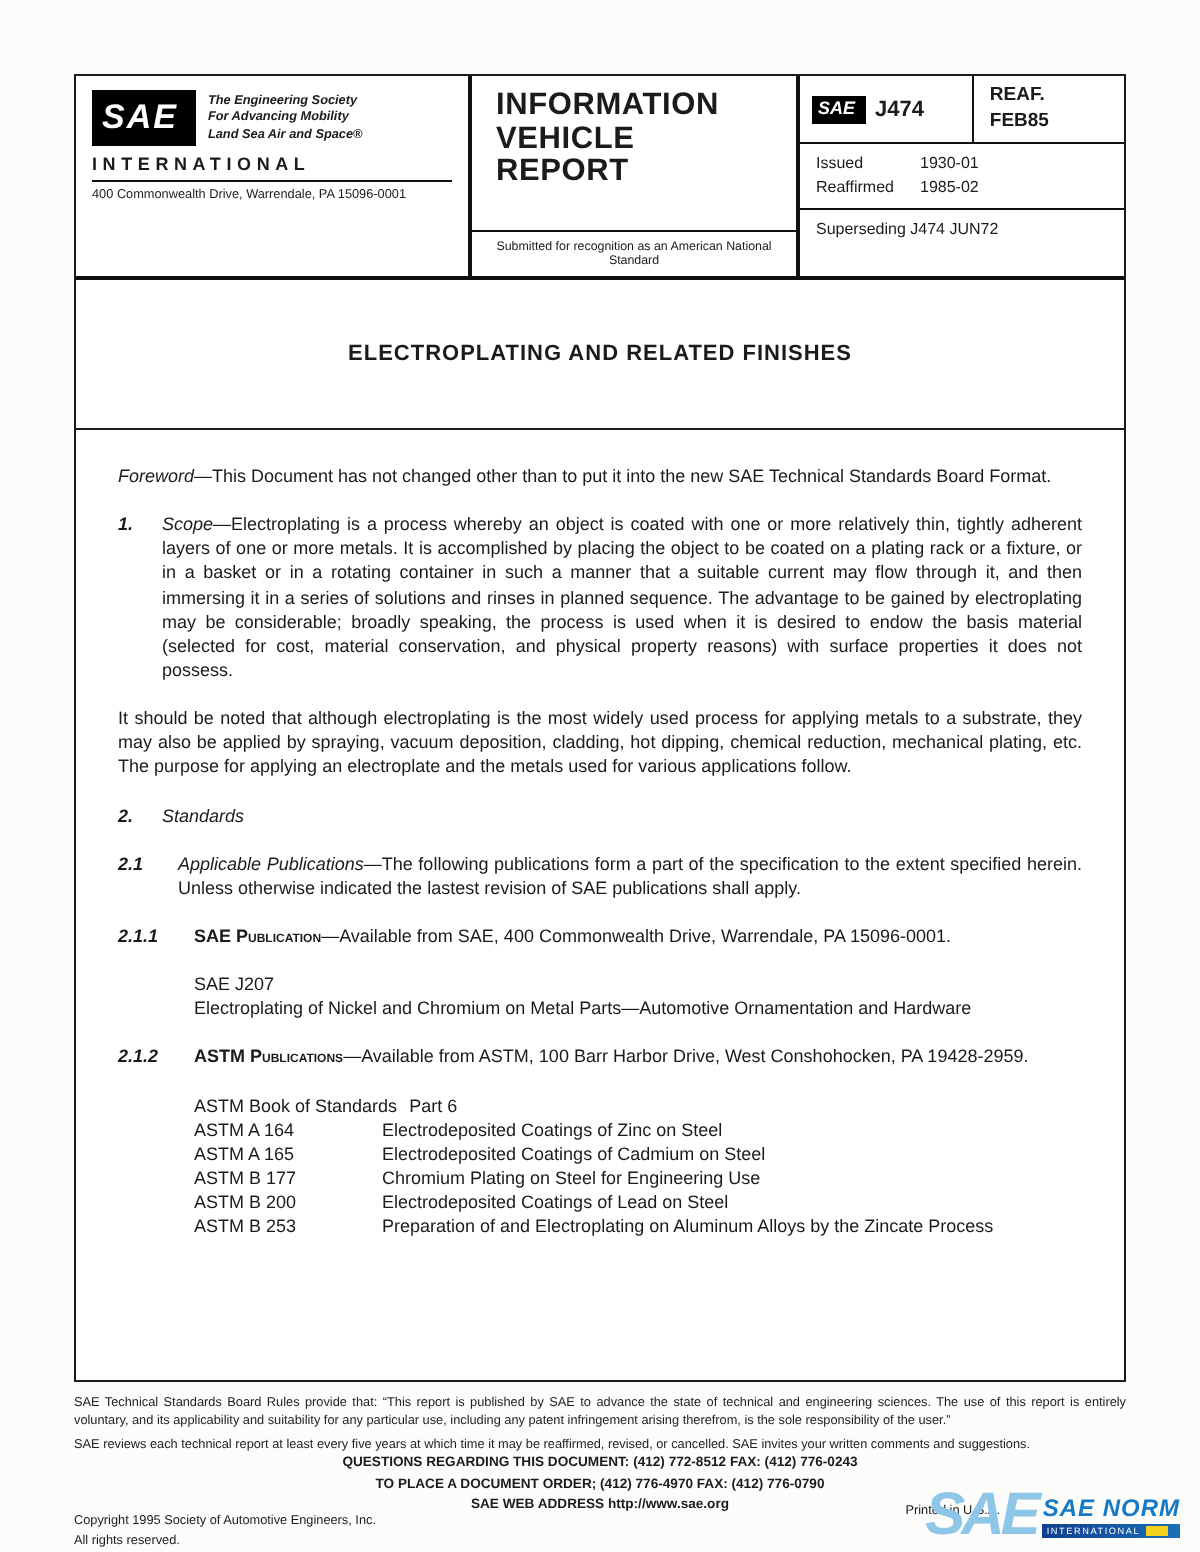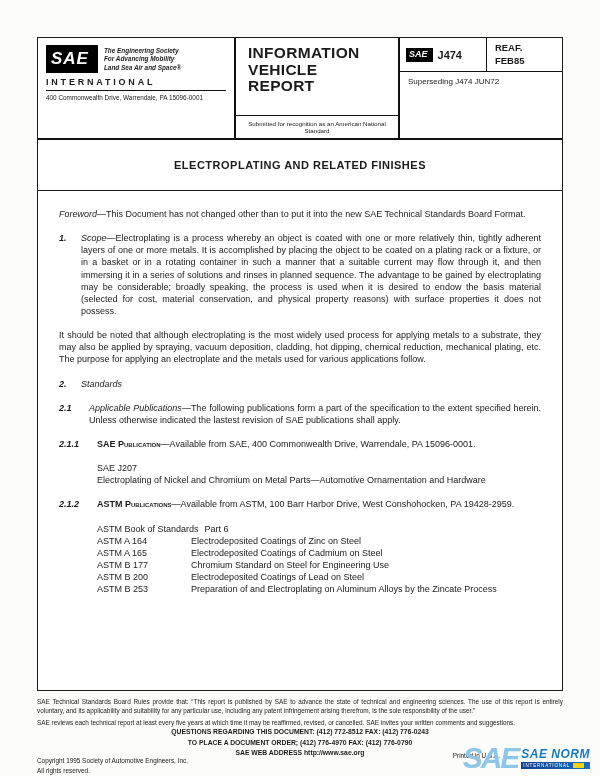--- a/index.html
+++ b/index.html
@@ -28,21 +28,21 @@
   .code-cell { flex:1.25; display:flex; align-items:center; gap:5px; padding:0 6px; border-right:1px solid #111; }
   .sae-mini { background:#000; color:#fff; font-weight:bold; font-style:italic; font-size:9px; line-height:1; padding:2px 5px 3px 3px; }
   .code { font-weight:bold; font-size:11px; }
   .reaf-cell { flex:1; display:flex; flex-direction:column; justify-content:center; padding:0 8px; font-weight:bold; font-size:9.5px; line-height:1.35; }
   .hr-mid { border-bottom:1px solid #111; padding:4px 8px; font-size:8px; line-height:1.5; }
   .kv { display:flex; }
   .kv .k { width:52px; }
   .hr-bot { flex:1; padding:5px 8px; font-size:8px; }
 
   
-  .title-strip { height:51px; display:flex; align-items:center; justify-content:center; border-bottom:1px solid #1b1b1b; }
+  .title-strip { height:75px; display:flex; align-items:center; justify-content:center; border-bottom:1px solid #1b1b1b; }
   .title-strip span { font-weight:bold; font-size:11px; letter-spacing:0.5px; }
 
   
   .doc-body { padding:17px 21px 0 21px; font-size:9px; line-height:1.35; text-align:justify; }
   .para { margin-bottom:12px; }
   .lbl { font-weight:normal; font-style:italic; }
   .caps-lbl { font-weight:bold; font-variant:small-caps; }
   .fw { padding-left:12px; text-indent:-12px; }
   .item-1 { padding-left:22px; text-indent:-22px; }
   .item-21 { padding-left:30px; text-indent:-30px; }
@@ -105,20 +105,30 @@
         <div class="hr-top">
           <div class="code-cell">
             <span class="sae-mini">SAE</span>
             <span class="code">J474</span>
           </div>
           <div class="reaf-cell">
             <div>REAF.</div>
             <div>FEB85</div>
           </div>
         </div>
+        <div class="hr-mid">
+          <div class="kv">
+            <span class="k">Issued</span>
+            <span>1930-01</span>
+          </div>
+          <div class="kv">
+            <span class="k">Reaffirmed</span>
+            <span>1985-02</span>
+          </div>
+        </div>
         <div class="hr-bot">Superseding J474 JUN72</div>
       </div>
     </div>
 
     <div class="title-strip">
       <span>ELECTROPLATING AND RELATED FINISHES</span>
     </div>
 
     <div class="doc-body">
 
@@ -161,21 +171,21 @@
         <div class="pub-row">
           <span class="pub-code">ASTM A 164</span>
           <span class="pub-title">Electrodeposited Coatings of Zinc on Steel</span>
         </div>
         <div class="pub-row">
           <span class="pub-code">ASTM A 165</span>
           <span class="pub-title">Electrodeposited Coatings of Cadmium on Steel</span>
         </div>
         <div class="pub-row">
           <span class="pub-code">ASTM B 177</span>
-          <span class="pub-title">Chromium Standard on Steel for Engineering Use</span>
+          <span class="pub-title">Chromium Plating on Steel for Engineering Use</span>
         </div>
         <div class="pub-row">
           <span class="pub-code">ASTM B 200</span>
           <span class="pub-title">Electrodeposited Coatings of Lead on Steel</span>
         </div>
         <div class="pub-row">
           <span class="pub-code">ASTM B 253</span>
           <span class="pub-title">Preparation of and Electroplating on Aluminum Alloys by the Zincate Process</span>
         </div>
       </div>

